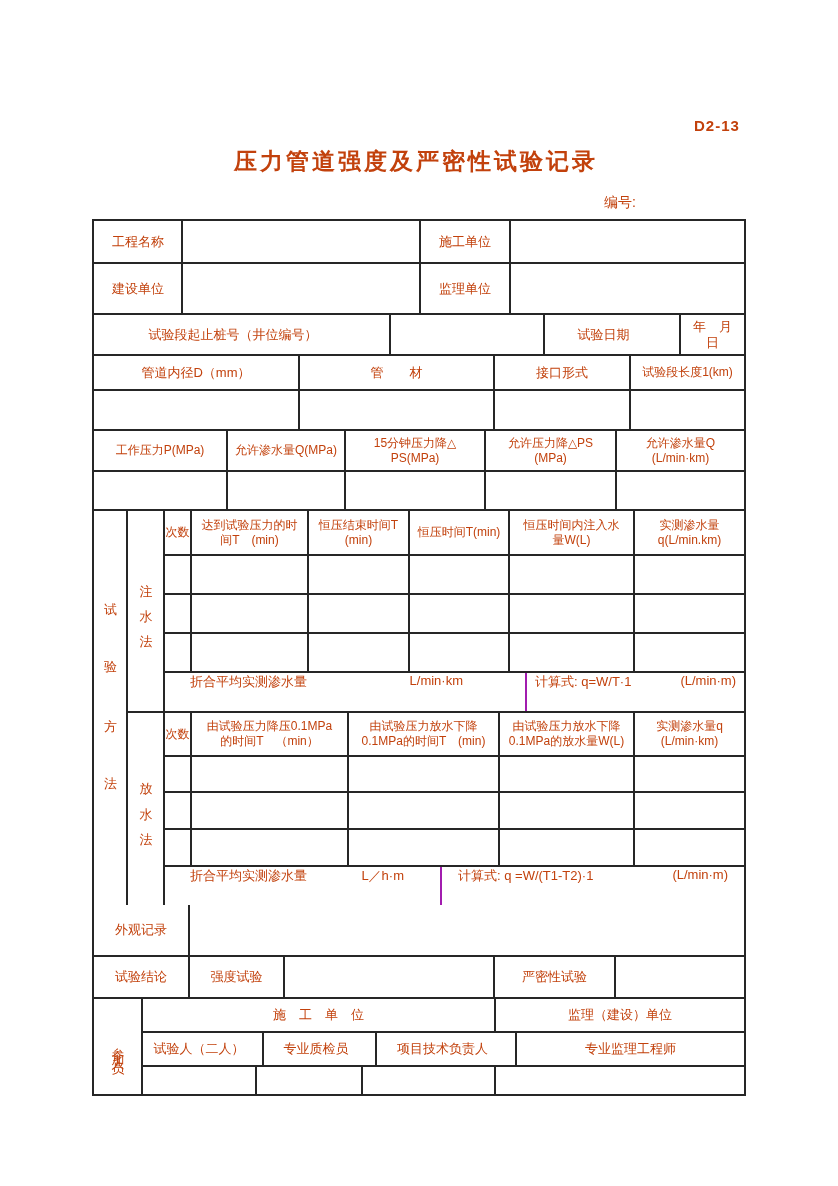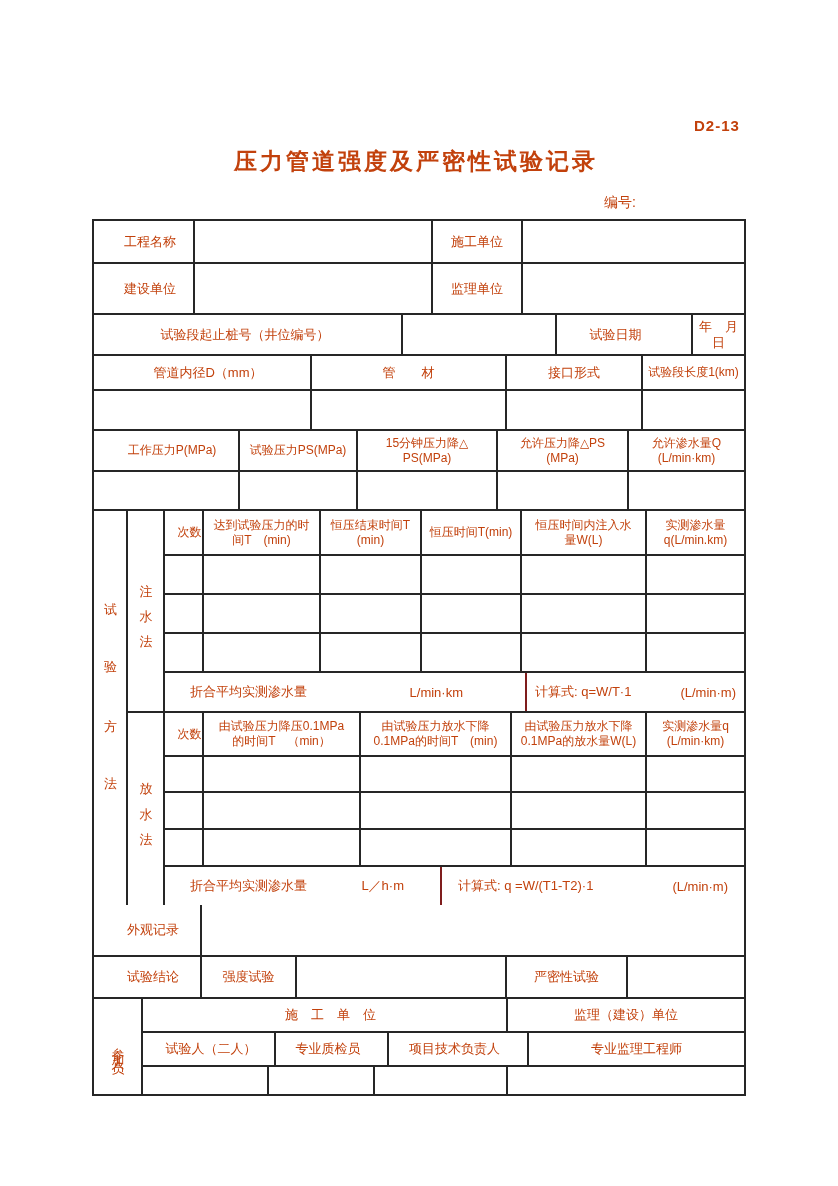--- a/index.html
+++ b/index.html
@@ -5,33 +5,33 @@
   html,body{margin:0;padding:0;background:#ffffff;}
   .sheet{
     position:relative;width:838px;height:1186px;background:#ffffff;
     font-family:"Liberation Sans","DejaVu Sans",sans-serif;
     color:#c2410c;overflow:hidden;
   }
   .doc-code{position:absolute;left:694px;top:117px;font-size:15px;font-weight:bold;letter-spacing:1px;}
   .title{position:absolute;left:0;top:146px;width:832px;text-align:center;font-size:23px;font-weight:bold;letter-spacing:3px;}
   .serial{position:absolute;left:604px;top:194px;font-size:14px;}
   .tbl{position:absolute;left:92px;top:219px;width:654px;border:2px solid #262626;box-sizing:border-box;background:#fff;}
-  .row{display:grid;box-sizing:border-box;padding-left:12px;}
+  .row{display:grid;box-sizing:border-box;}
   .row + .row, .bt{border-top:2px solid #262626;}
   .c{box-sizing:border-box;display:flex;align-items:center;justify-content:center;
      font-size:13px;line-height:1.2;text-align:center;overflow:hidden;}
   .c + .c{border-left:2px solid #262626;}
   .left{justify-content:flex-start;padding-left:18px;text-align:left;}
   .hdr{white-space:pre-line;font-size:12px;line-height:1.2;}
   .flexrow{display:flex;box-sizing:border-box;}
   .vtext{writing-mode:vertical-lr;text-orientation:upright;font-size:13px;}
   .vcell{box-sizing:border-box;display:flex;align-items:center;justify-content:center;}
   .stack{flex:1;display:flex;flex-direction:column;box-sizing:border-box;border-left:2px solid #262626;}
-  .sumcell{display:flex;align-items:center;justify-content:space-between;box-sizing:border-box;font-size:13px;}
-  .sumcell + .sumcell{border-left:2px solid #7f1d1d;}
+  .sumcell{display:flex;justify-content:space-between;box-sizing:border-box;font-size:13px;}
+  .sumcell + .sumcell{border-left:2px solid #a21caf;}
 </style>
 </head>
 <body>
 
 <div class="sheet">
 
   <div class="doc-code">D2-13</div>
   <div class="title">压力管道强度及严密性试验记录</div>
   <div class="serial">编号:</div>
 
@@ -67,21 +67,21 @@
 
     <div class="row" style="grid-template-columns:204px 195px 136px auto;height:40px;">
       <div class="c"></div>
       <div class="c"></div>
       <div class="c"></div>
       <div class="c"></div>
     </div>
 
     <div class="row" style="grid-template-columns:132px 118px 140px 131px auto;height:41px;">
       <div class="c hdr">工作压力P(MPa)</div>
-      <div class="c hdr">试验压力PS(MPa)</div>
+      <div class="c hdr">允许渗水量Q(MPa)</div>
       <div class="c hdr">15分钟压力降△
 PS(MPa)</div>
       <div class="c hdr">允许压力降△PS
 (MPa)</div>
       <div class="c hdr">允许渗水量Q
 (L/min·km)</div>
     </div>
 
     <div class="row" style="grid-template-columns:132px 118px 140px 131px auto;height:39px;">
       <div class="c"></div>

